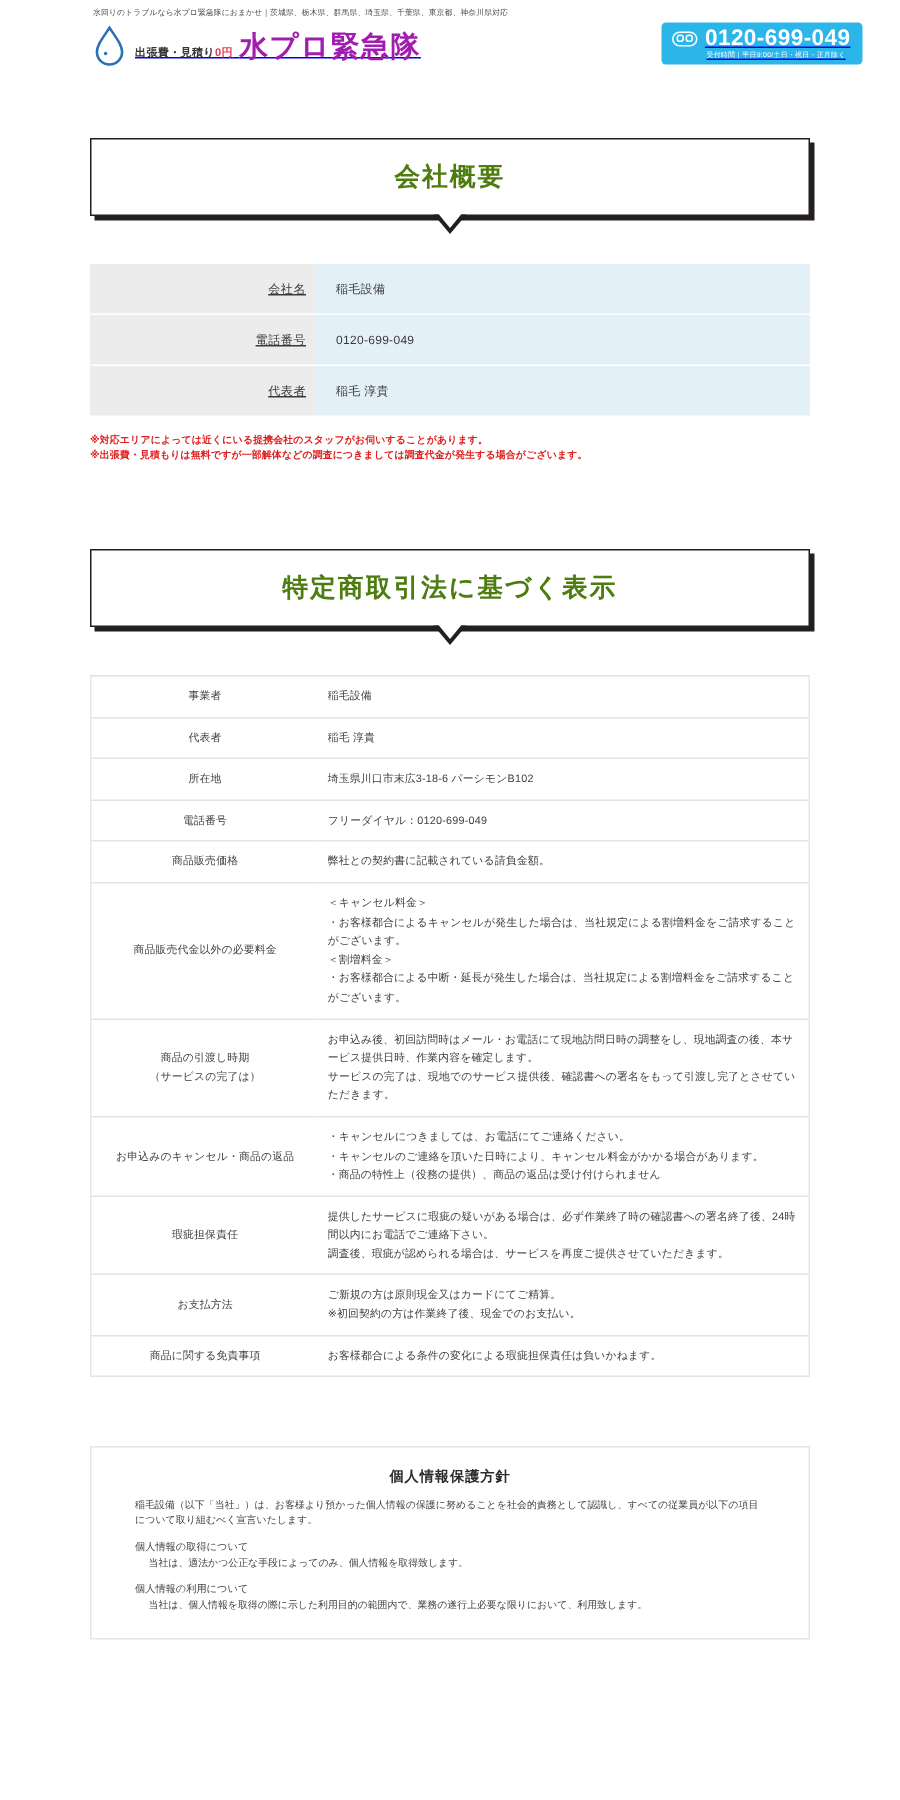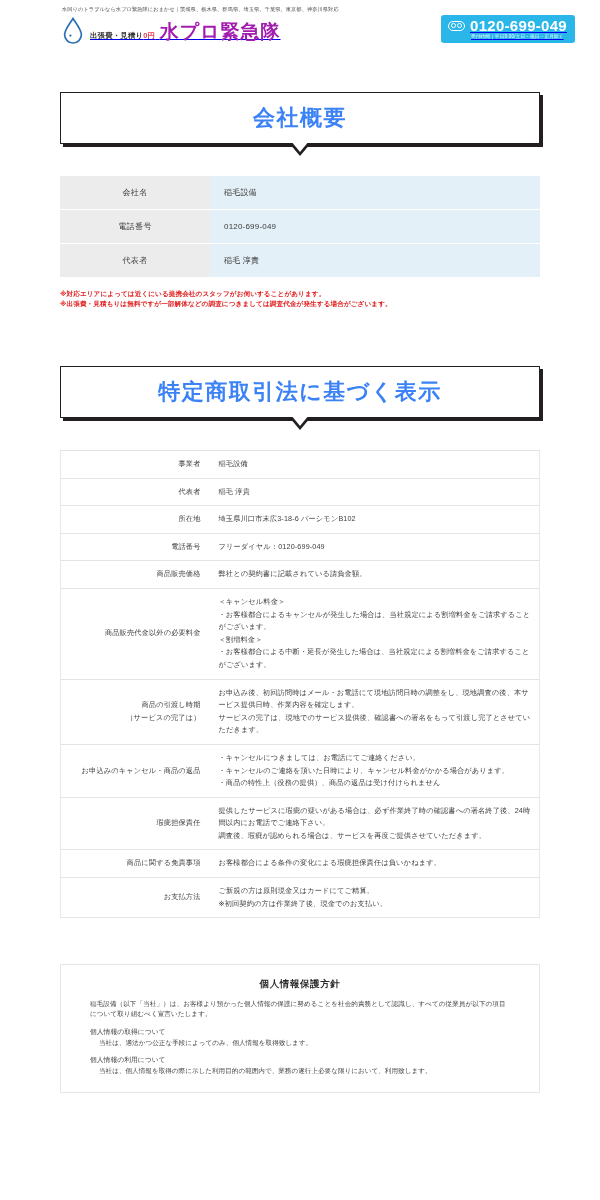--- a/index.html
+++ b/index.html
@@ -103,23 +103,23 @@
   .balloon-wrap { position: relative; margin: 26px auto 0; width: 480px; }
   .balloon {
     position: relative;
     border: 1.6px solid #231f20;
     background: #ffffff;
     box-shadow: 3px 3px 0 #231f20;
     padding: 15px 10px;
     text-align: center;
   }
   .balloon-title {
-    font-size: 22px;
-    font-weight: bold;
-    color: #3b82f6;
+    font-size: 17px;
+    font-weight: bold;
+    color: #4d7c0f;
     letter-spacing: 1.5px;
     line-height: 20px;
   }
   .balloon-tail, .balloon-tail::before {
     position: absolute;
     left: 50%;
     transform: translateX(-50%);
     width: 0; height: 0;
   }
   .balloon-tail {
@@ -148,22 +148,23 @@
     font-size: 8px;
     line-height: 13px;
     font-weight: normal;
     padding: 10px 6px;
     vertical-align: middle;
   }
   .company-table th {
     width: 150px;
     background: #ececec;
     color: #3a3a3a;
-    text-align: center;
+    text-align: right;
     letter-spacing: 0.4px;
+    text-decoration: underline;
   }
   .company-table td {
     background: #e3f0f8;
     color: #3a3a3a;
     text-align: left;
     padding-left: 14px;
     letter-spacing: 0.2px;
   }
 
   .notes {
@@ -191,21 +192,21 @@
     font-size: 7.2px;
     line-height: 12.6px;
     font-weight: normal;
     color: #404040;
     vertical-align: middle;
     padding: 7px 8px;
     letter-spacing: 0.15px;
   }
   .legal-table th {
     width: 148px;
-    text-align: right;
+    text-align: center;
     padding-left: 12px;
     background: #ffffff;
   }
   .legal-table td {
     background: #ffffff;
     padding-left: 10px;
   }
   .legal-table td p { margin: 0; }
 
   
@@ -392,33 +393,33 @@
           <th>
             <p>瑕疵担保責任</p>
           </th>
           <td>
             <p>提供したサービスに瑕疵の疑いがある場合は、必ず作業終了時の確認書への署名終了後、24時間以内にお電話でご連絡下さい。</p>
             <p>調査後、瑕疵が認められる場合は、サービスを再度ご提供させていただきます。</p>
           </td>
         </tr>
         <tr>
           <th>
-            <p>商品に関する免責事項</p>
-          </th>
-          <td>
-            <p>お客様都合による条件の変化による瑕疵担保責任は負いかねます。</p>
-          </td>
-        </tr>
-        <tr>
-          <th>
             <p>お支払方法</p>
           </th>
           <td>
             <p>ご新規の方は原則現金又はカードにてご精算。</p>
             <p>※初回契約の方は作業終了後、現金でのお支払い。</p>
+          </td>
+        </tr>
+        <tr>
+          <th>
+            <p>商品に関する免責事項</p>
+          </th>
+          <td>
+            <p>お客様都合による条件の変化による瑕疵担保責任は負いかねます。</p>
           </td>
         </tr>
       </tbody>
   </table>
 
   <section class="privacy-box">
     <div class="privacy-title">個人情報保護方針</div>
     <div class="privacy-lead">稲毛設備（以下「当社」）は、お客様より預かった個人情報の保護に努めることを社会的責務として認識し、すべての従業員が以下の項目について取り組むべく宣言いたします。</div>
     <div class="privacy-h">個人情報の取得について</div>
     <div class="privacy-p">当社は、適法かつ公正な手段によってのみ、個人情報を取得致します。</div>

